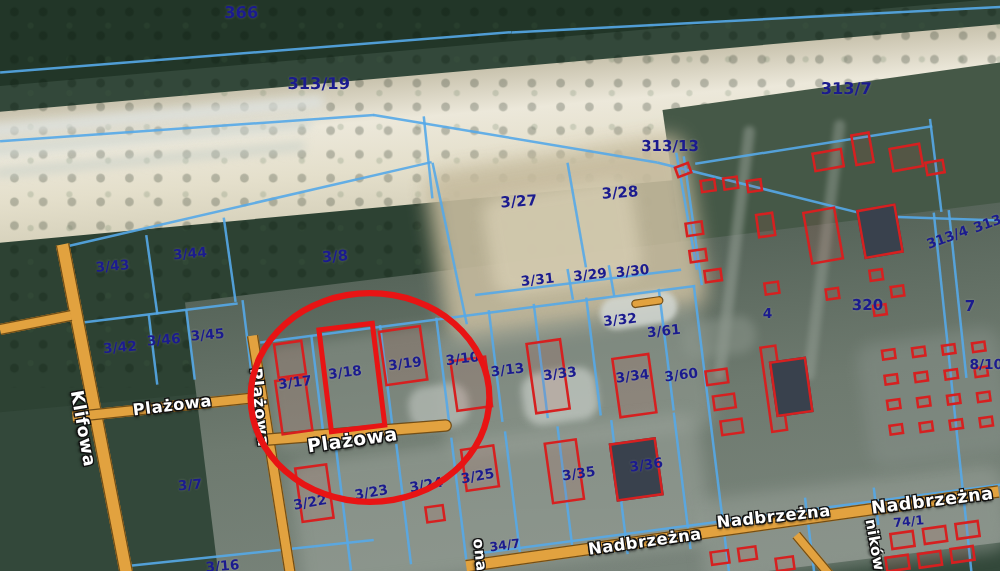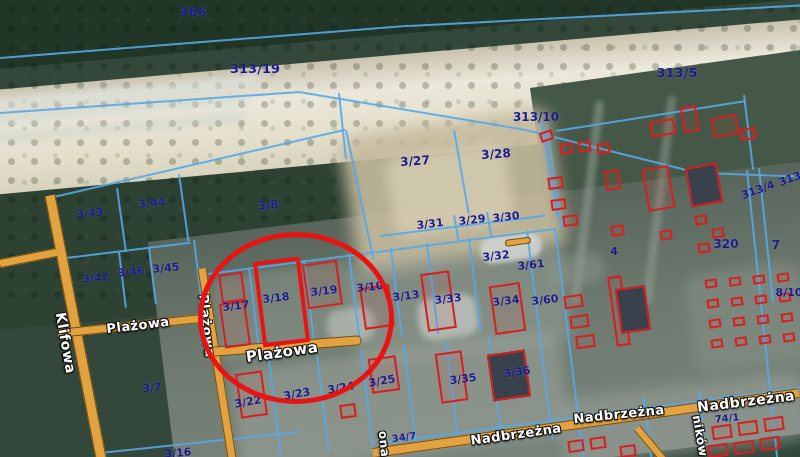--- a/index.html
+++ b/index.html
@@ -183,33 +183,33 @@
       <div class="bldg" style="left: 708px; top: 444px; width: 20px; height: 13px; transform: rotate(-8deg); border-color: rgb(214, 32, 32);"></div>
       <div class="bldg" style="left: 734px; top: 441px; width: 20px; height: 13px; transform: rotate(-8deg); border-color: rgb(214, 32, 32);"></div>
       <div class="bldg" style="left: 760px; top: 437px; width: 20px; height: 13px; transform: rotate(-8deg); border-color: rgb(214, 32, 32);"></div>
       <div class="bldg" style="left: 568px; top: 440px; width: 16px; height: 12px; transform: rotate(-8deg); border-color: rgb(214, 32, 32);"></div>
       <div class="bldg" style="left: 590px; top: 437px; width: 16px; height: 12px; transform: rotate(-8deg); border-color: rgb(214, 32, 32);"></div>
       <div class="bldg" style="left: 620px; top: 445px; width: 16px; height: 12px; transform: rotate(-8deg); border-color: rgb(214, 32, 32);"></div>
     </div>
   <div id="plabels" style="left:0;top:0;width:688px;height:457px;">
       <div class="plabel" style="left: 193px; top: 11px; font-size: 13px; color: rgb(27, 27, 142); transform: translate(-50%, -50%) rotate(0deg);">366</div>
       <div class="plabel" style="left: 255px; top: 68px; font-size: 13px; color: rgb(27, 27, 142); transform: translate(-50%, -50%) rotate(0deg);">313/19</div>
-      <div class="plabel" style="left: 677px; top: 72px; font-size: 13px; color: rgb(27, 27, 142); transform: translate(-50%, -50%) rotate(0deg);">313/5</div>
-      <div class="plabel" style="left: 536px; top: 117px; font-size: 12px; color: rgb(27, 27, 142); transform: translate(-50%, -50%) rotate(0deg);">313/10</div>
+      <div class="plabel" style="left: 677px; top: 72px; font-size: 13px; color: rgb(27, 27, 142); transform: translate(-50%, -50%) rotate(0deg);">313/7</div>
+      <div class="plabel" style="left: 536px; top: 117px; font-size: 12px; color: rgb(27, 27, 142); transform: translate(-50%, -50%) rotate(0deg);">313/13</div>
       <div class="plabel" style="left: 758px; top: 190px; font-size: 11px; color: rgb(27, 27, 142); transform: translate(-50%, -50%) rotate(-20deg);">313/4</div>
       <div class="plabel" style="left: 790px; top: 179px; font-size: 11px; color: rgb(27, 27, 142); transform: translate(-50%, -50%) rotate(-20deg);">313</div>
       <div class="plabel" style="left: 415px; top: 161px; font-size: 12px; color: rgb(27, 27, 142); transform: translate(-50%, -50%) rotate(-4deg);">3/27</div>
       <div class="plabel" style="left: 496px; top: 154px; font-size: 12px; color: rgb(27, 27, 142); transform: translate(-50%, -50%) rotate(-4deg);">3/28</div>
       <div class="plabel" style="left: 268px; top: 205px; font-size: 12px; color: rgb(27, 27, 142); transform: translate(-50%, -50%) rotate(-4deg);">3/8</div>
       <div class="plabel" style="left: 152px; top: 203px; font-size: 11px; color: rgb(27, 27, 142); transform: translate(-50%, -50%) rotate(-5deg);">3/44</div>
       <div class="plabel" style="left: 90px; top: 213px; font-size: 11px; color: rgb(27, 27, 142); transform: translate(-50%, -50%) rotate(-5deg);">3/43</div>
       <div class="plabel" style="left: 430px; top: 224px; font-size: 11px; color: rgb(27, 27, 142); transform: translate(-50%, -50%) rotate(-6deg);">3/31</div>
       <div class="plabel" style="left: 472px; top: 220px; font-size: 11px; color: rgb(27, 27, 142); transform: translate(-50%, -50%) rotate(-6deg);">3/29</div>
       <div class="plabel" style="left: 506px; top: 217px; font-size: 11px; color: rgb(27, 27, 142); transform: translate(-50%, -50%) rotate(-6deg);">3/30</div>
-      <div class="plabel" style="left: 726px; top: 244px; font-size: 12px; color: rgb(27, 27, 142); transform: translate(-50%, -50%) rotate(0deg);">320</div>
+      <div class="plabel" style="left: 694px; top: 244px; font-size: 12px; color: rgb(27, 27, 142); transform: translate(-50%, -50%) rotate(0deg);">320</div>
       <div class="plabel" style="left: 776px; top: 245px; font-size: 12px; color: rgb(27, 27, 142); transform: translate(-50%, -50%) rotate(0deg);">7</div>
       <div class="plabel" style="left: 614px; top: 251px; font-size: 11px; color: rgb(27, 27, 142); transform: translate(-50%, -50%) rotate(0deg);">4</div>
       <div class="plabel" style="left: 96px; top: 278px; font-size: 11px; color: rgb(27, 27, 142); transform: translate(-50%, -50%) rotate(-5deg);">3/42</div>
       <div class="plabel" style="left: 131px; top: 272px; font-size: 11px; color: rgb(27, 27, 142); transform: translate(-50%, -50%) rotate(-5deg);">3/46</div>
       <div class="plabel" style="left: 166px; top: 268px; font-size: 11px; color: rgb(27, 27, 142); transform: translate(-50%, -50%) rotate(-5deg);">3/45</div>
       <div class="plabel" style="left: 496px; top: 256px; font-size: 11px; color: rgb(27, 27, 142); transform: translate(-50%, -50%) rotate(-6deg);">3/32</div>
       <div class="plabel" style="left: 531px; top: 265px; font-size: 11px; color: rgb(27, 27, 142); transform: translate(-50%, -50%) rotate(-6deg);">3/61</div>
       <div class="plabel" style="left: 236px; top: 306px; font-size: 11px; color: rgb(27, 27, 142); transform: translate(-50%, -50%) rotate(-7deg);">3/17</div>
       <div class="plabel" style="left: 276px; top: 298px; font-size: 11px; color: rgb(27, 27, 142); transform: translate(-50%, -50%) rotate(-7deg);">3/18</div>
       <div class="plabel" style="left: 324px; top: 291px; font-size: 11px; color: rgb(27, 27, 142); transform: translate(-50%, -50%) rotate(-7deg);">3/19</div>

